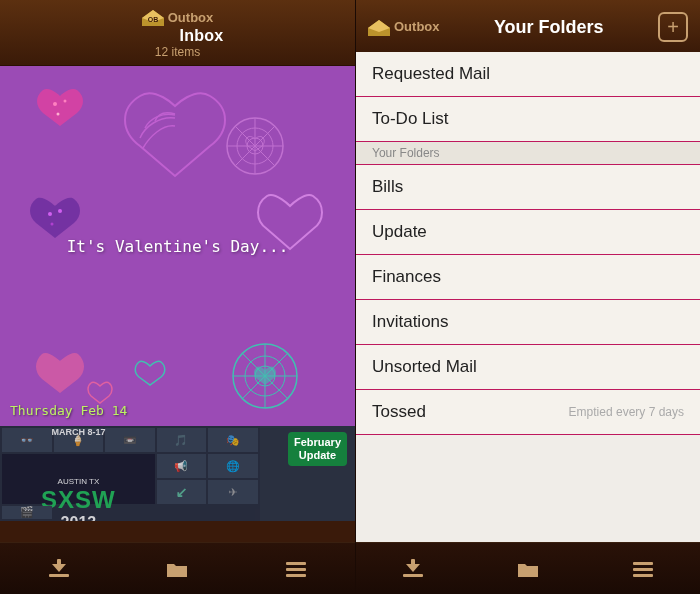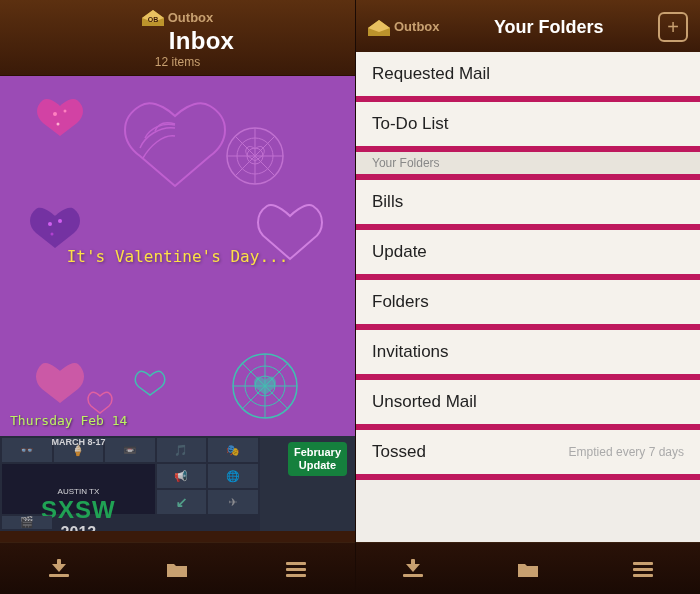--- a/index.html
+++ b/index.html
@@ -38,21 +38,21 @@
       margin-bottom: 1px;
     }
 
     .logo-icon {
       width: 22px;
       height: 18px;
     }
 
     .inbox-title {
       color: #fff;
-      font-size: 24px;
+      font-size: 16px;
       font-weight: bold;
       letter-spacing: 0.3px;
       padding-left: 48px;
     }
 
     .inbox-subtitle {
       color: #c8a070;
       font-size: 12px;
     }
 
@@ -81,21 +81,21 @@
       font-size: 13px;
       font-family: monospace;
       text-shadow: 1px 1px 2px rgba(0,0,0,0.5);
     }
 
     .valentines-text {
       position: absolute;
       top: 50%;
       left: 50%;
       transform: translate(-50%, -50%);
-      color: #fde047;
+      color: #ffffff;
       font-size: 16px;
       font-family: monospace;
       white-space: nowrap;
       text-shadow: 1px 1px 3px rgba(0,0,0,0.4);
     }
 
     
     .hearts-svg {
       position: absolute;
       inset: 0;
@@ -208,21 +208,21 @@
       cursor: pointer;
     }
 
     .folders-list {
       flex: 1;
       overflow-y: auto;
     }
 
     .folder-item {
       padding: 12px 16px;
-      border-bottom: 6px solid #be185d;
+      border-bottom: 1px solid #be185d;
       background: #f5f2ec;
       cursor: pointer;
       display: flex;
       align-items: center;
       justify-content: space-between;
     }
 
     .folder-item.section-header {
       background: #e8e4dc;
       padding: 4px 16px;
@@ -436,21 +436,21 @@
 
     <div class="folder-item">
       <span class="folder-name">Bills</span>
     </div>
 
     <div class="folder-item">
       <span class="folder-name">Update</span>
     </div>
 
     <div class="folder-item">
-      <span class="folder-name">Folders</span>
+      <span class="folder-name">Finances</span>
     </div>
 
     <div class="folder-item">
       <span class="folder-name">Invitations</span>
     </div>
 
     <div class="folder-item">
       <span class="folder-name">Unsorted Mail</span>
     </div>
 

